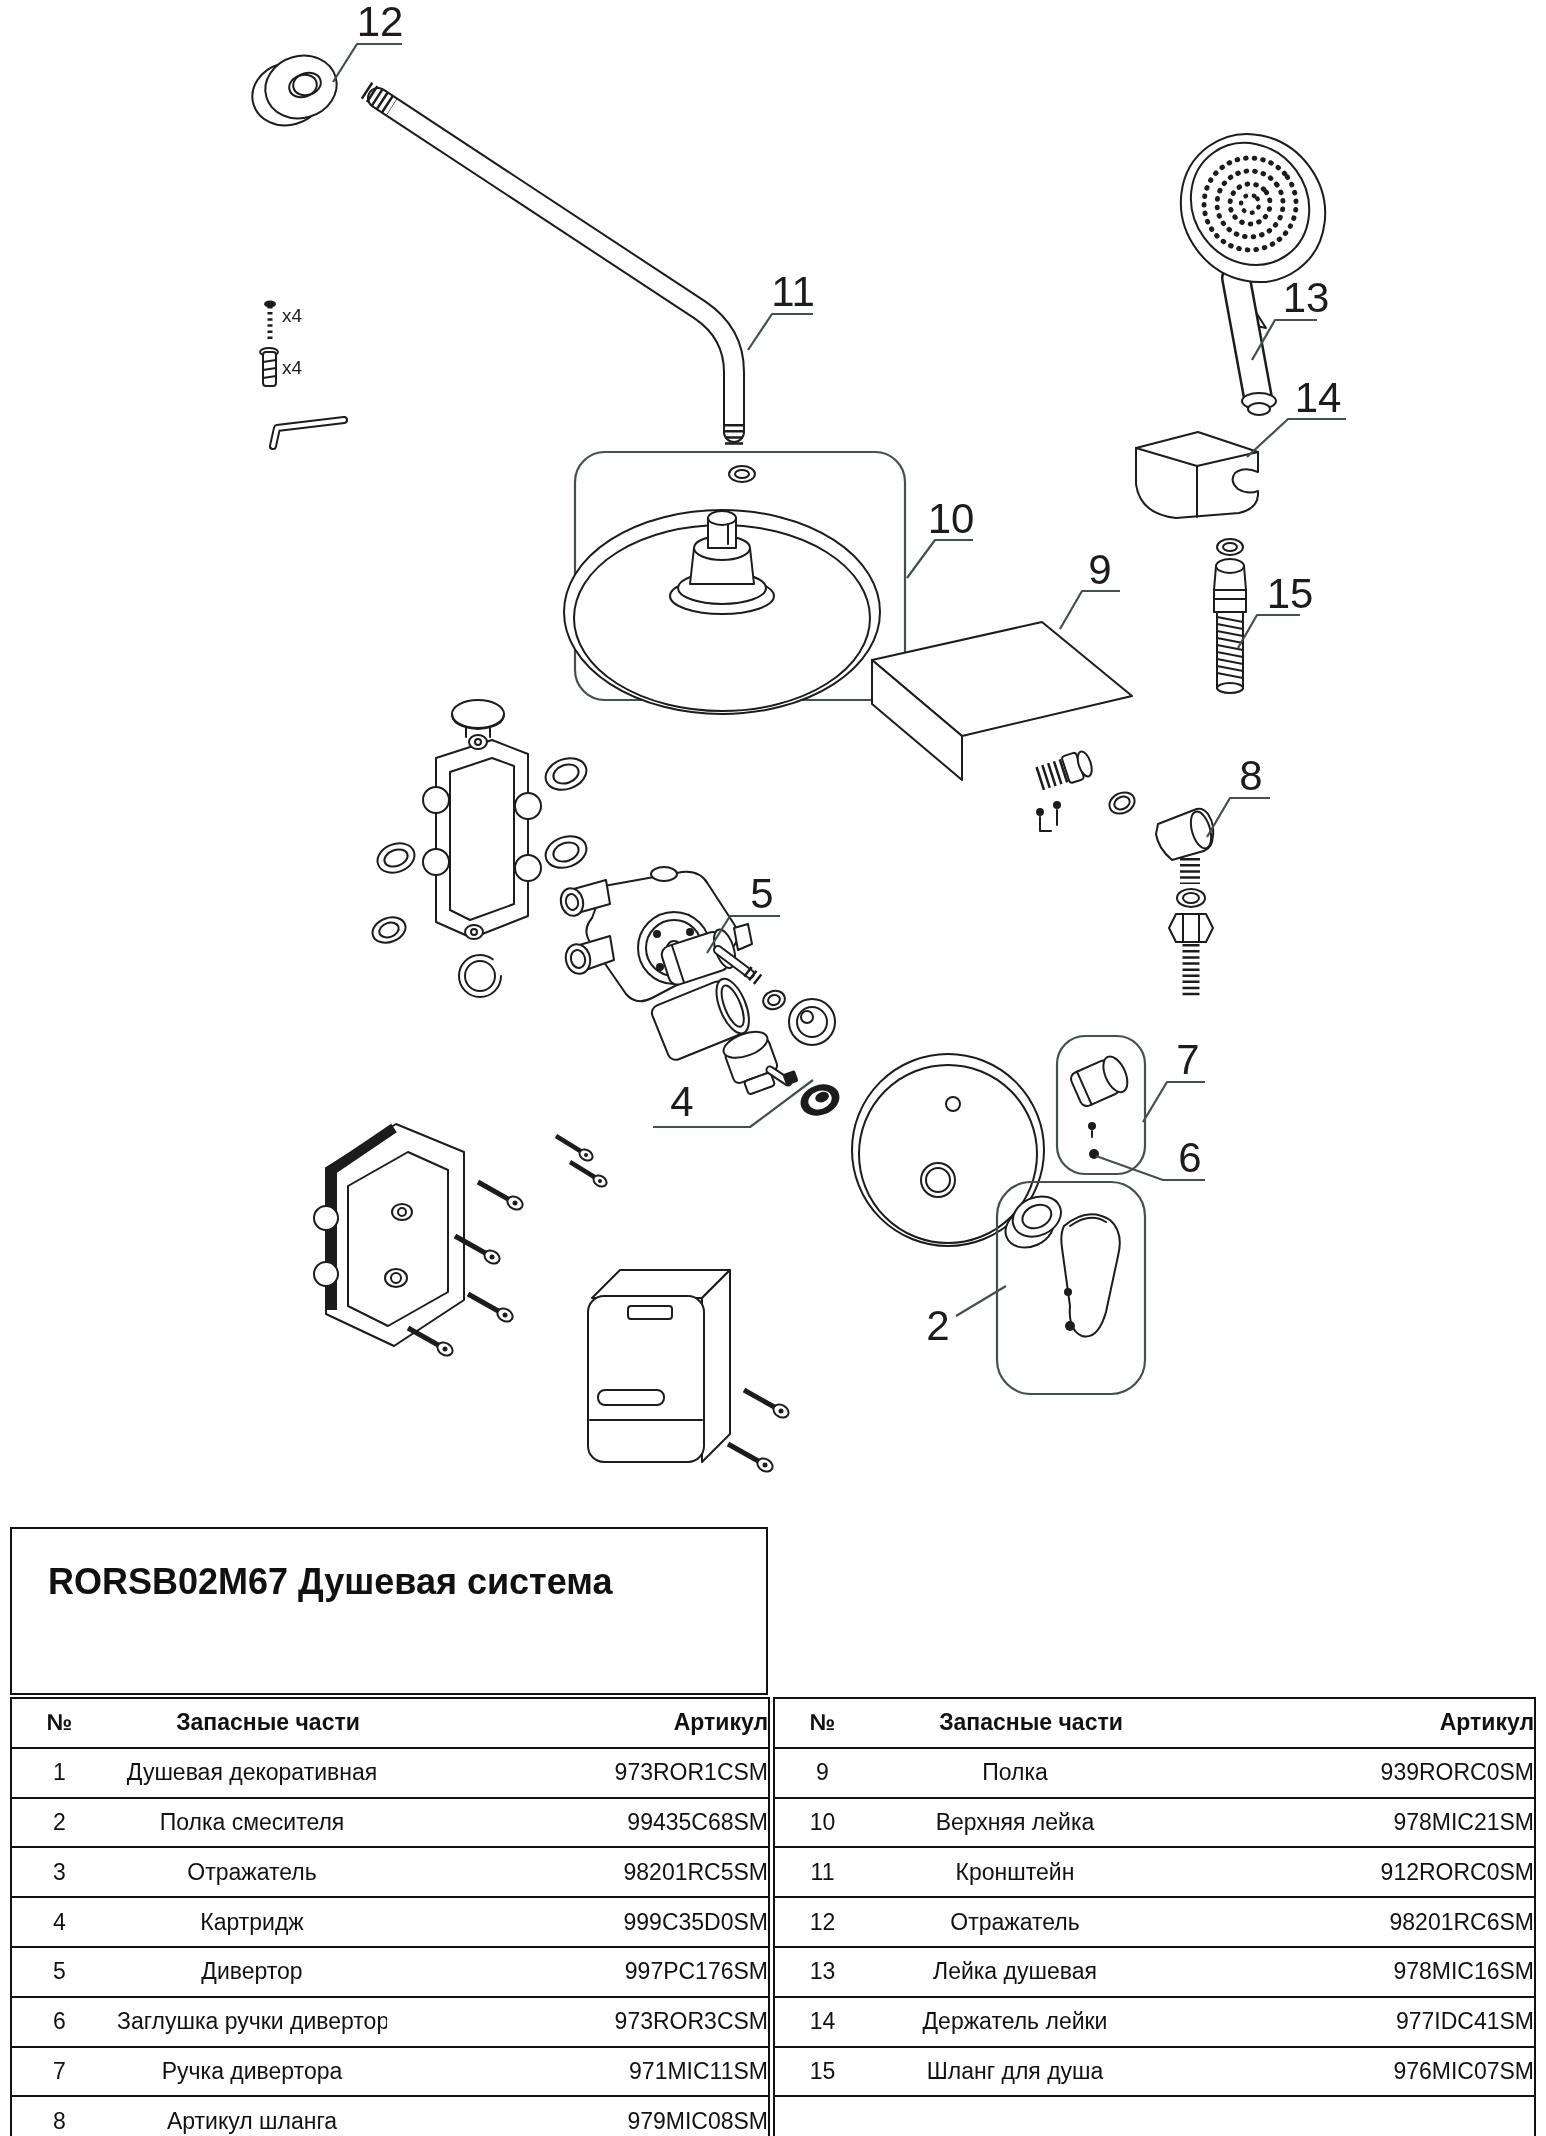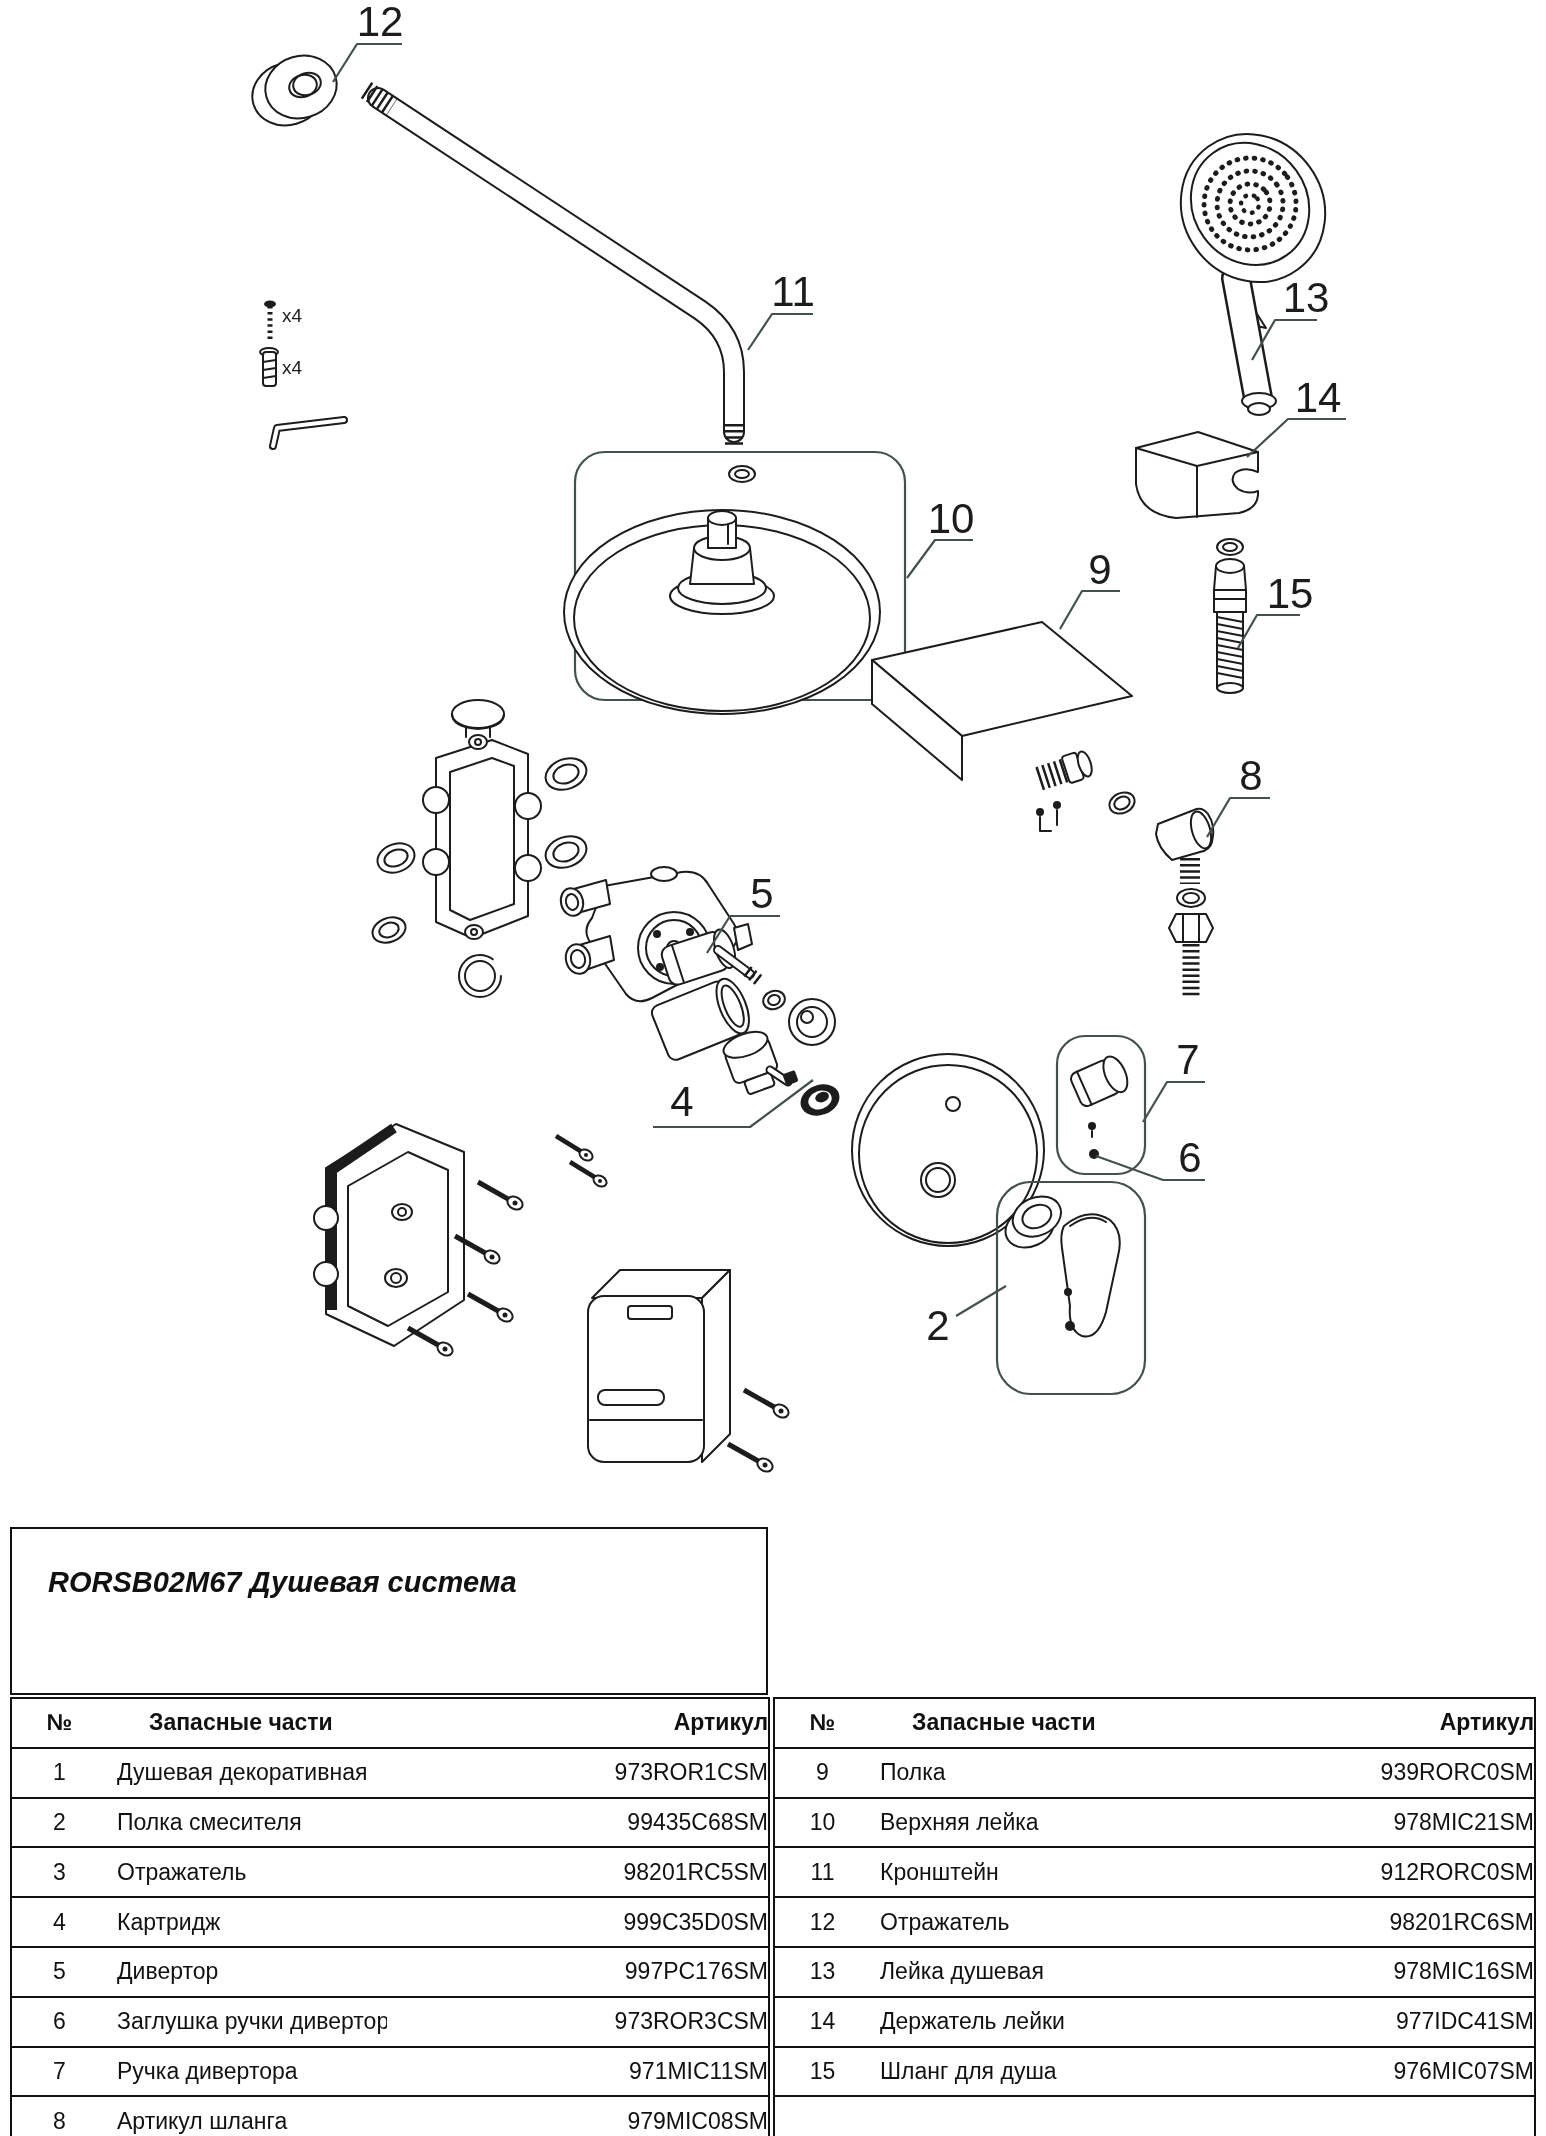--- a/index.html
+++ b/index.html
@@ -12,32 +12,32 @@
   .ink{fill:#1c1c1c;stroke:none;}
   .boxline{stroke:#43504d;stroke-width:2.2;fill:none;}
   .leader{stroke:#43504d;stroke-width:2.2;fill:none;stroke-linejoin:round;}
   .callout{font-family:"Liberation Sans",sans-serif;font-size:42px;fill:#1c1c1c;text-anchor:middle;}
   .small-label{font-family:"Liberation Sans",sans-serif;font-size:19px;fill:#1c1c1c;}
   .dotring{stroke:#1c1c1c;stroke-dasharray:0.6 8;stroke-linecap:round;fill:none;}
   .thread{stroke:#1c1c1c;stroke-dasharray:2.5 3.6;fill:none;}
 
   .title-box{position:absolute;left:10px;top:1527px;width:758px;height:168px;
              border:2px solid #111;box-sizing:border-box;padding:28px 20px 0 36px;}
-  .title-line{font-size:29px;font-weight:bold;line-height:50px;white-space:nowrap;font-style:italic;}
+  .title-line{font-size:36px;font-weight:bold;line-height:50px;white-space:nowrap;}
 
   .ptable{position:absolute;top:1697px;box-sizing:border-box;border:2px solid #111;background:#fff;}
   .ptable.left{left:10px;width:760px;}
   .ptable.right{left:773px;width:763px;}
   .trow{display:grid;grid-template-columns:95px 280px 1fr;height:47.8px;align-items:center;
         border-top:2px solid #111;font-size:23px;}
   .trow:first-child{border-top:none;}
   .trow.head{font-weight:bold;}
   .c{overflow:hidden;white-space:nowrap;}
   .c.num{text-align:center;}
-  .c.part{padding-left:10px;}
+  .c.part{padding-left:10px;text-align:center;}
   .c.art{padding-left:10px;text-align:right;}
   .trow.head .c.part{padding-left:42px;}
   .trow.head .c.art{padding-left:16px;}
 </style>
 </head>
 <body>
 
 <div class="page">
 
 <svg width="1546" height="1526" viewBox="0 0 1546 1526">

